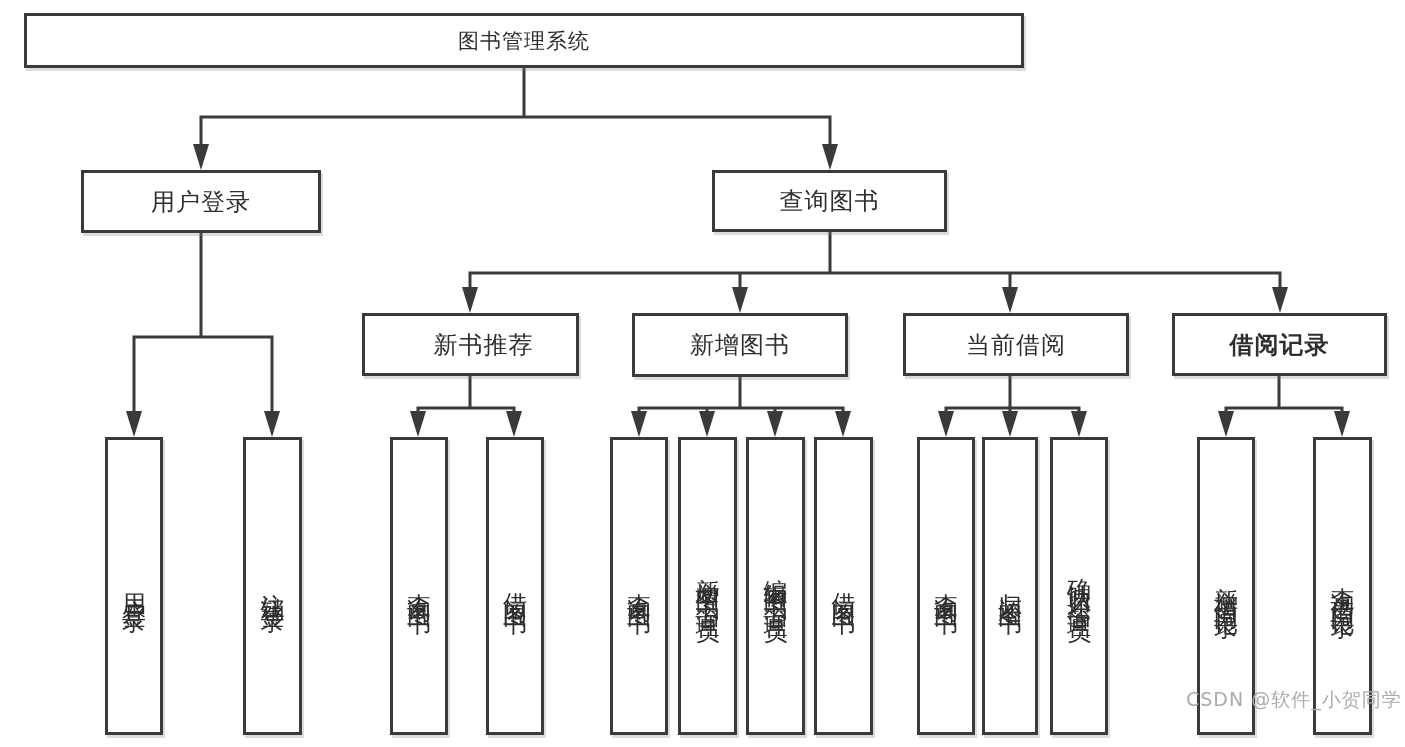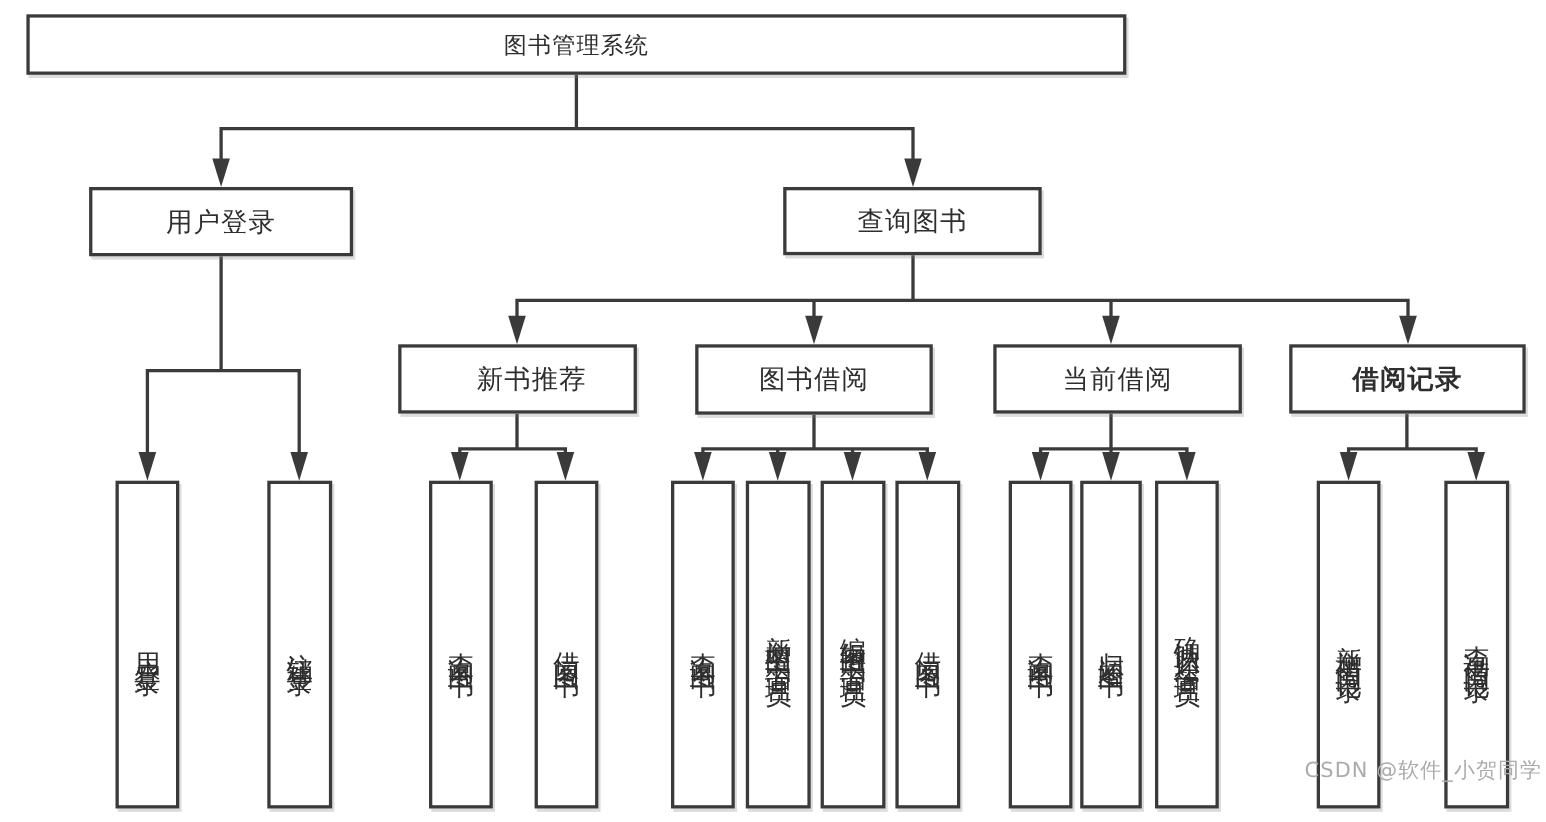--- a/index.html
+++ b/index.html
@@ -112,21 +112,21 @@
     <span class="lbl">用户登录</span>
   </div>
   <div class="node" style="left:712px; top:170px; width:235px; height:62px;">
     <span class="lbl">查询图书</span>
   </div>
 
   <div class="node" style="left:362px; top:313px; width:217px; height:63px;padding-left:26px;">
     <span class="lbl">新书推荐</span>
   </div>
   <div class="node" style="left:632px; top:313px; width:216px; height:64px;">
-    <span class="lbl">图书借阅</span>
+    <span class="lbl">新增图书</span>
   </div>
   <div class="node" style="left:903px; top:313px; width:226px; height:63px;">
     <span class="lbl">当前借阅</span>
   </div>
   <div class="node" style="left:1172px; top:313px; width:215px; height:63px;font-weight:bold;">
     <span class="lbl">借阅记录</span>
   </div>
 
   <div class="node" style="left:105px; top:437px; width:58px; height:298px;">
     <span class="vlbl">用户登录</span>

